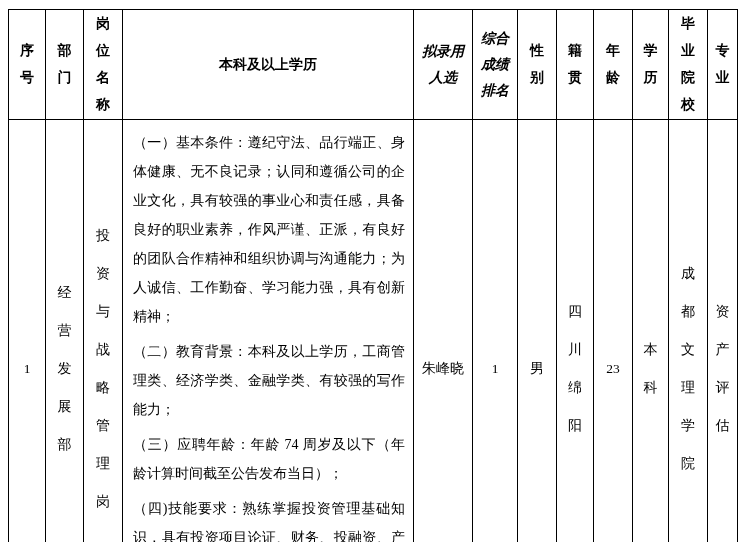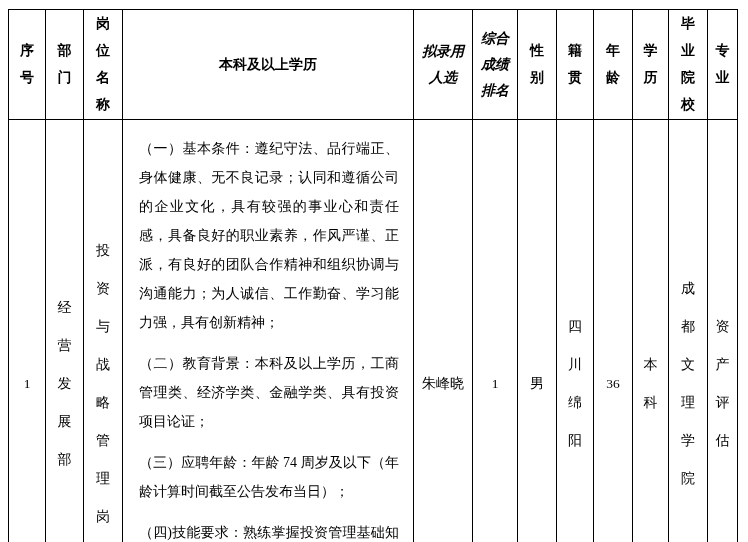--- a/index.html
+++ b/index.html
@@ -58,21 +58,21 @@
     font-style: italic;
   }
 
   
   td.req-cell {
     text-align: left;
     vertical-align: top;
     padding: 2px 2px 2px 4px;
   }
   .req-cell p {
-    margin: 12px;
+    margin: 6px;
     font-size: 14px;
     line-height: 29px;
     text-align: justify;
   }
   .num { font-size: 13.5px; }
 </style>
 </head>
 <body>
 
 <div class="page">
@@ -186,21 +186,21 @@
               <span>与</span>
               <span>战</span>
               <span>略</span>
               <span>管</span>
               <span>理</span>
               <span>岗</span>
             </div>
         </td>
         <td class="req-cell">
           <p>（一）基本条件：遵纪守法、品行端正、身体健康、无不良记录；认同和遵循公司的企业文化，具有较强的事业心和责任感，具备良好的职业素养，作风严谨、正派，有良好的团队合作精神和组织协调与沟通能力；为人诚信、工作勤奋、学习能力强，具有创新精神；</p>
-          <p>（二）教育背景：本科及以上学历，工商管理类、经济学类、金融学类、具有投资项目论证；</p>
+          <p>（二）教育背景：本科及以上学历，工商管理类、经济学类、金融学类、有较强的写作能力；</p>
           <p>（三）应聘年龄：年龄 74 周岁及以下（年龄计算时间截至公告发布当日）；</p>
           <p>（四)技能要求：熟练掌握投资管理基础知识，具有投资项目论证、财务、投融资、产业政策研究与解读等方面的专业知识及办公技能，有较强的写作能力。</p>
         </td>
         <td>
           <span>朱峰晓</span>
         </td>
         <td>
           <span class="num">1</span>
         </td>
         <td>
@@ -208,21 +208,21 @@
         </td>
         <td>
           <div class="vstack gap-body">
               <span>四</span>
               <span>川</span>
               <span>绵</span>
               <span>阳</span>
             </div>
         </td>
         <td>
-          <span class="num">36</span>
+          <span class="num">23</span>
         </td>
         <td>
           <div class="vstack gap-body">
               <span>本</span>
               <span>科</span>
             </div>
         </td>
         <td>
           <div class="vstack gap-body">
               <span>成</span>

